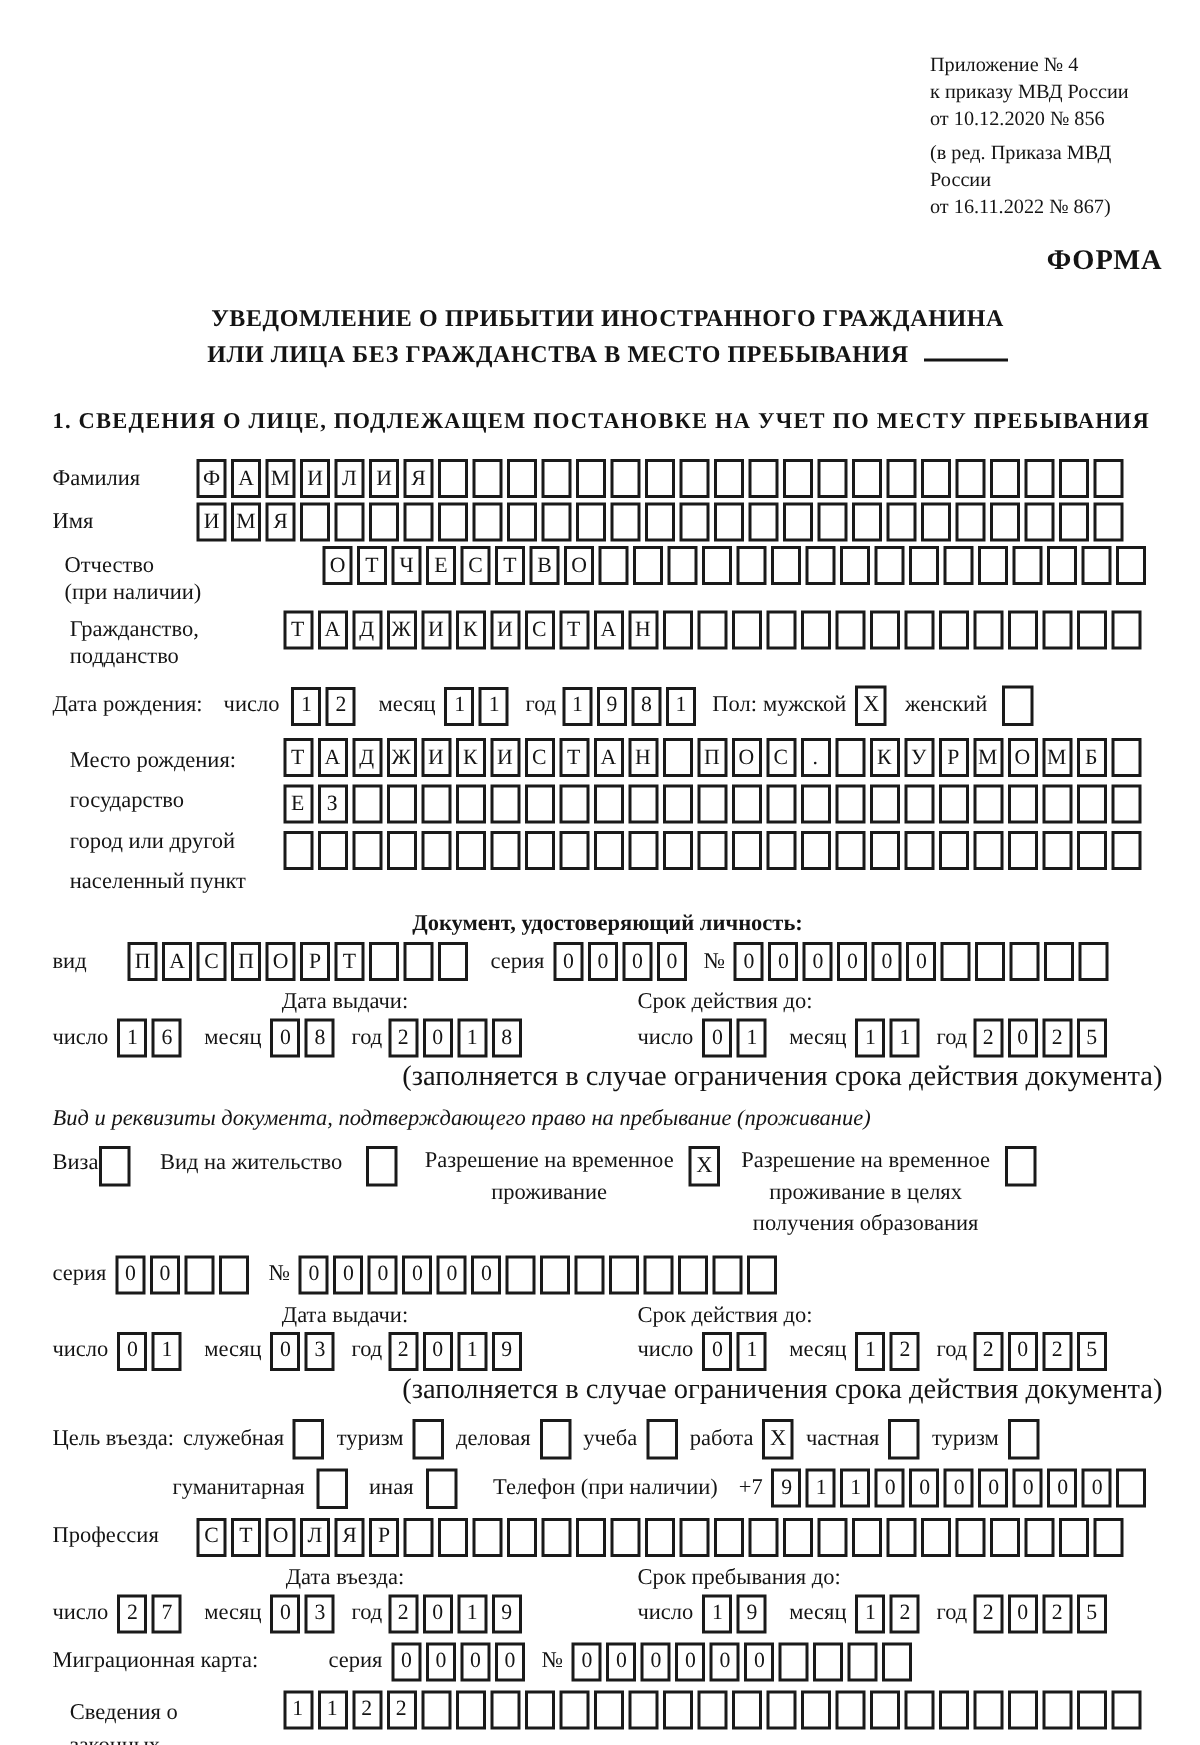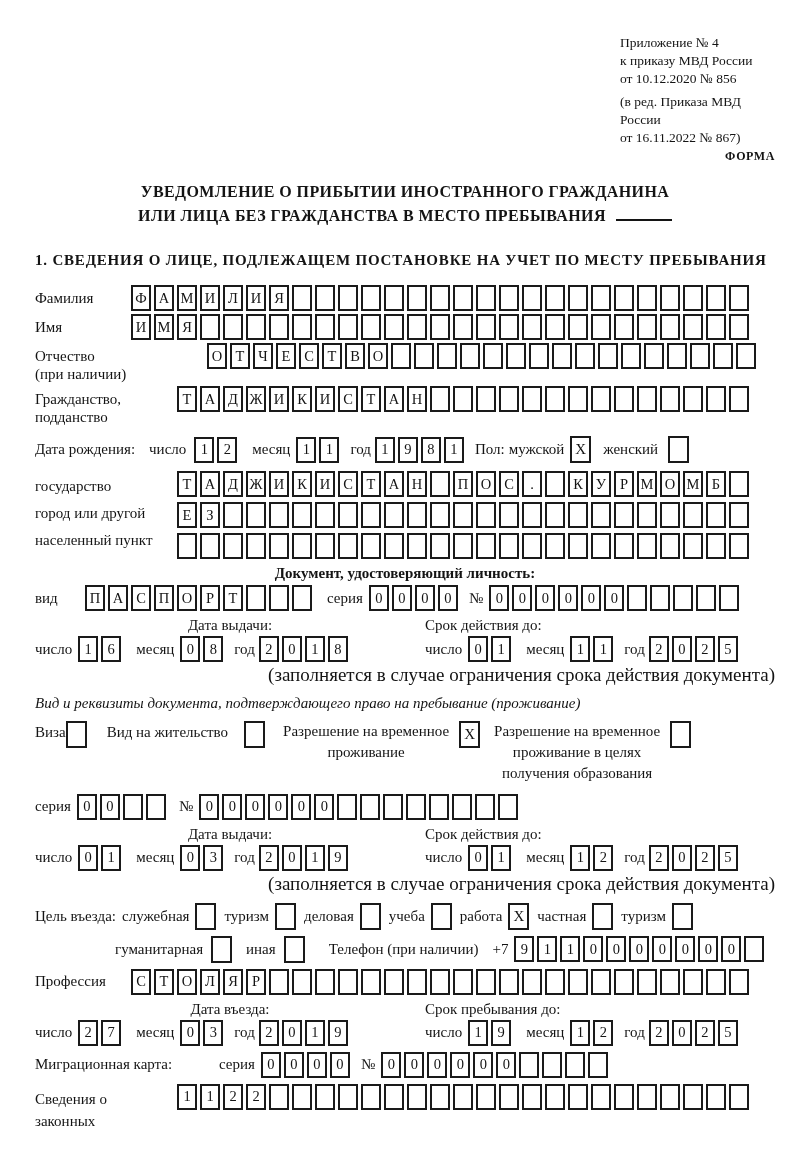--- a/index.html
+++ b/index.html
@@ -5,28 +5,28 @@
   html,body{margin:0;padding:0;background:#e8e8e8;}
   body{display:block;}
   .sheet{
     width:800px;min-height:1163px;background:#ffffff;color:#141414;
     font-family:"Liberation Serif","DejaVu Serif",serif;font-size:15px;
     box-sizing:border-box;padding:34px 25px 18px 35px;position:relative;
   }
   
   .appendix{margin-left:585px;font-size:13.5px;line-height:1.34;}
   .amendment{margin-top:5px;}
-  .form-label{text-align:right;font-weight:bold;font-size:12px;margin-top:2px;letter-spacing:.6px;}
+  .form-label{text-align:right;font-weight:bold;font-size:19px;margin-top:16px;letter-spacing:.6px;}
   
   .title{:;text-align:center;font-weight:bold;font-size:16px;line-height:1.5;margin-top:16px;letter-spacing:.4px;}
   .blank-line{display:inline-block;width:56px;border-bottom:2px solid #141414;height:1px;margin-left:10px;vertical-align:baseline;}
   .sec-heading{font-weight:bold;font-size:15px;margin-top:24px;letter-spacing:.8px;white-space:nowrap;}
   
   .row{display:flex;align-items:center;margin-top:3px;}
-  .row.top{align-items:flex-start;}
+  .row.top{align-items:flex-start;justify-content:center;}
   .lbl{flex:none;}
   .lbl-block{flex:none;line-height:18px;padding-top:4px;}
   .w96{width:96px;}
   .w142{width:142px;}
   .w172{width:172px;}
   .cells{display:flex;flex:none;}
   .cell{
     box-sizing:border-box;flex:none;width:20px;height:26px;border:2px solid #1a1a1a;
     margin-right:3px;display:flex;align-items:center;justify-content:center;
     font-size:14.5px;background:#fff;
@@ -236,20 +236,21 @@
       </div>
     <span class="lbl ml8">Пол:</span>
     <span class="lbl" style="margin:0 6px 0 4px;">мужской</span>
     <span class="chk">X</span>
     <span class="lbl" style="margin:0 10px 0 12px;">женский</span>
     <span class="chk"></span>
   </div>
 
   <div class="row top" style="margin-top:8px;">
     <div class="lbl-block w142" style="line-height:27px;padding-top:2px;">
+      <div>Место рождения:</div>
       <div>государство</div>
       <div>город или другой</div>
       <div>населенный пункт</div>
     </div>
     <div class="cells-col">
       <div class="cells">
           <div class="cell">Т</div>
           <div class="cell">А</div>
           <div class="cell">Д</div>
           <div class="cell">Ж</div>

